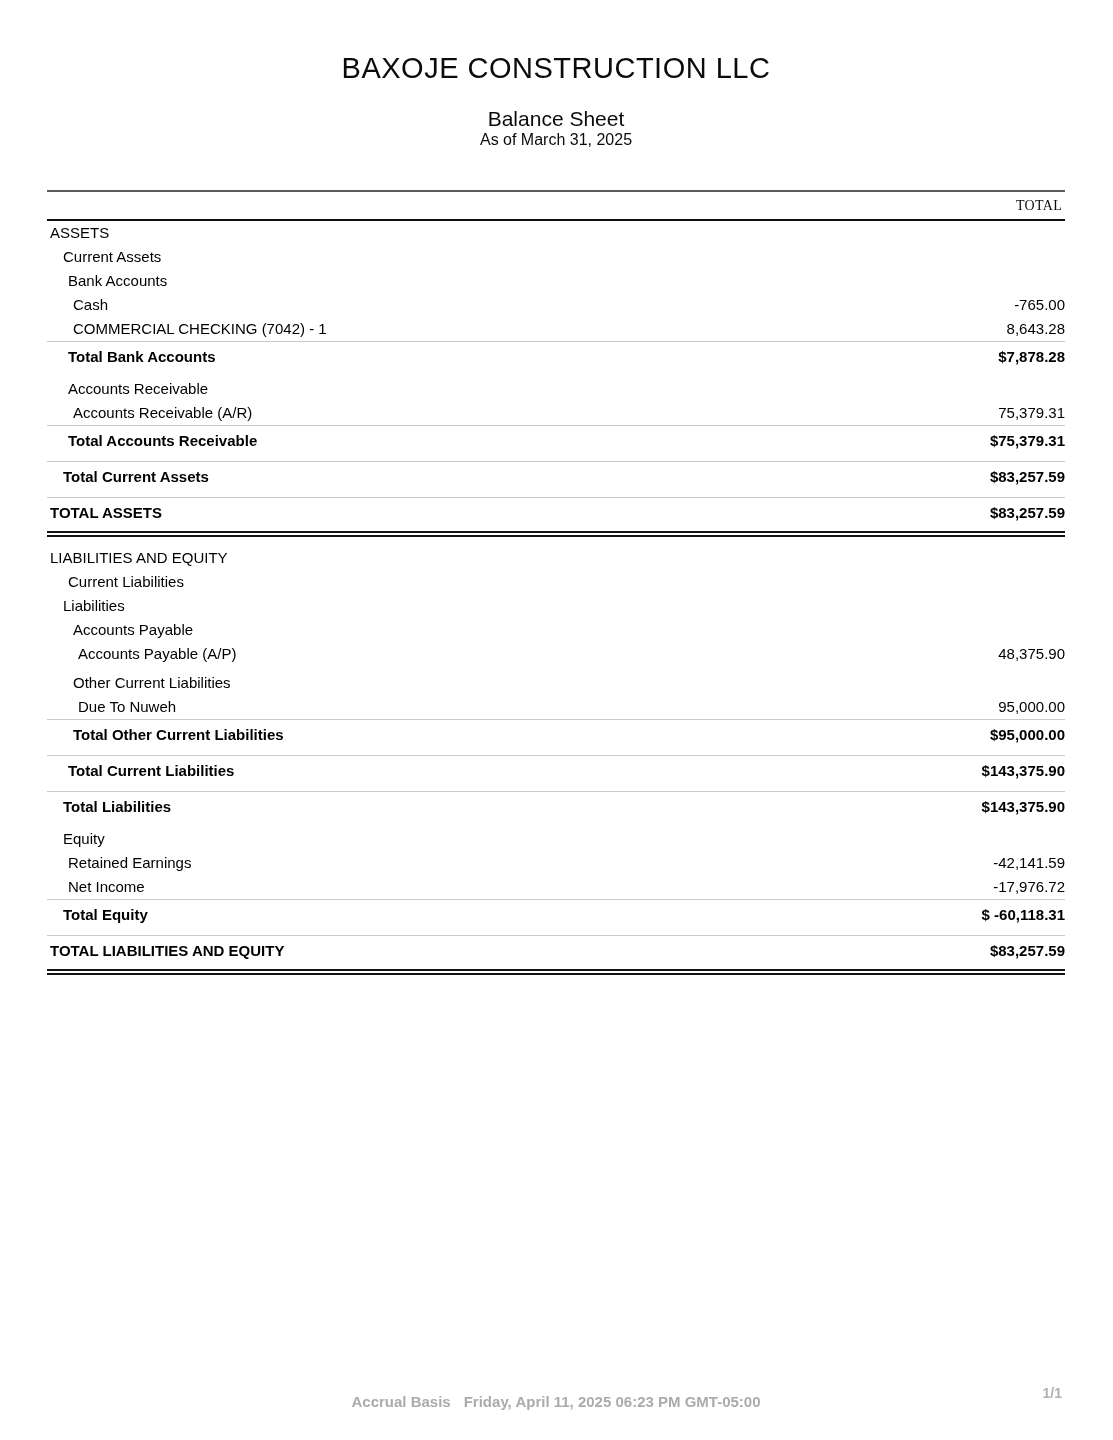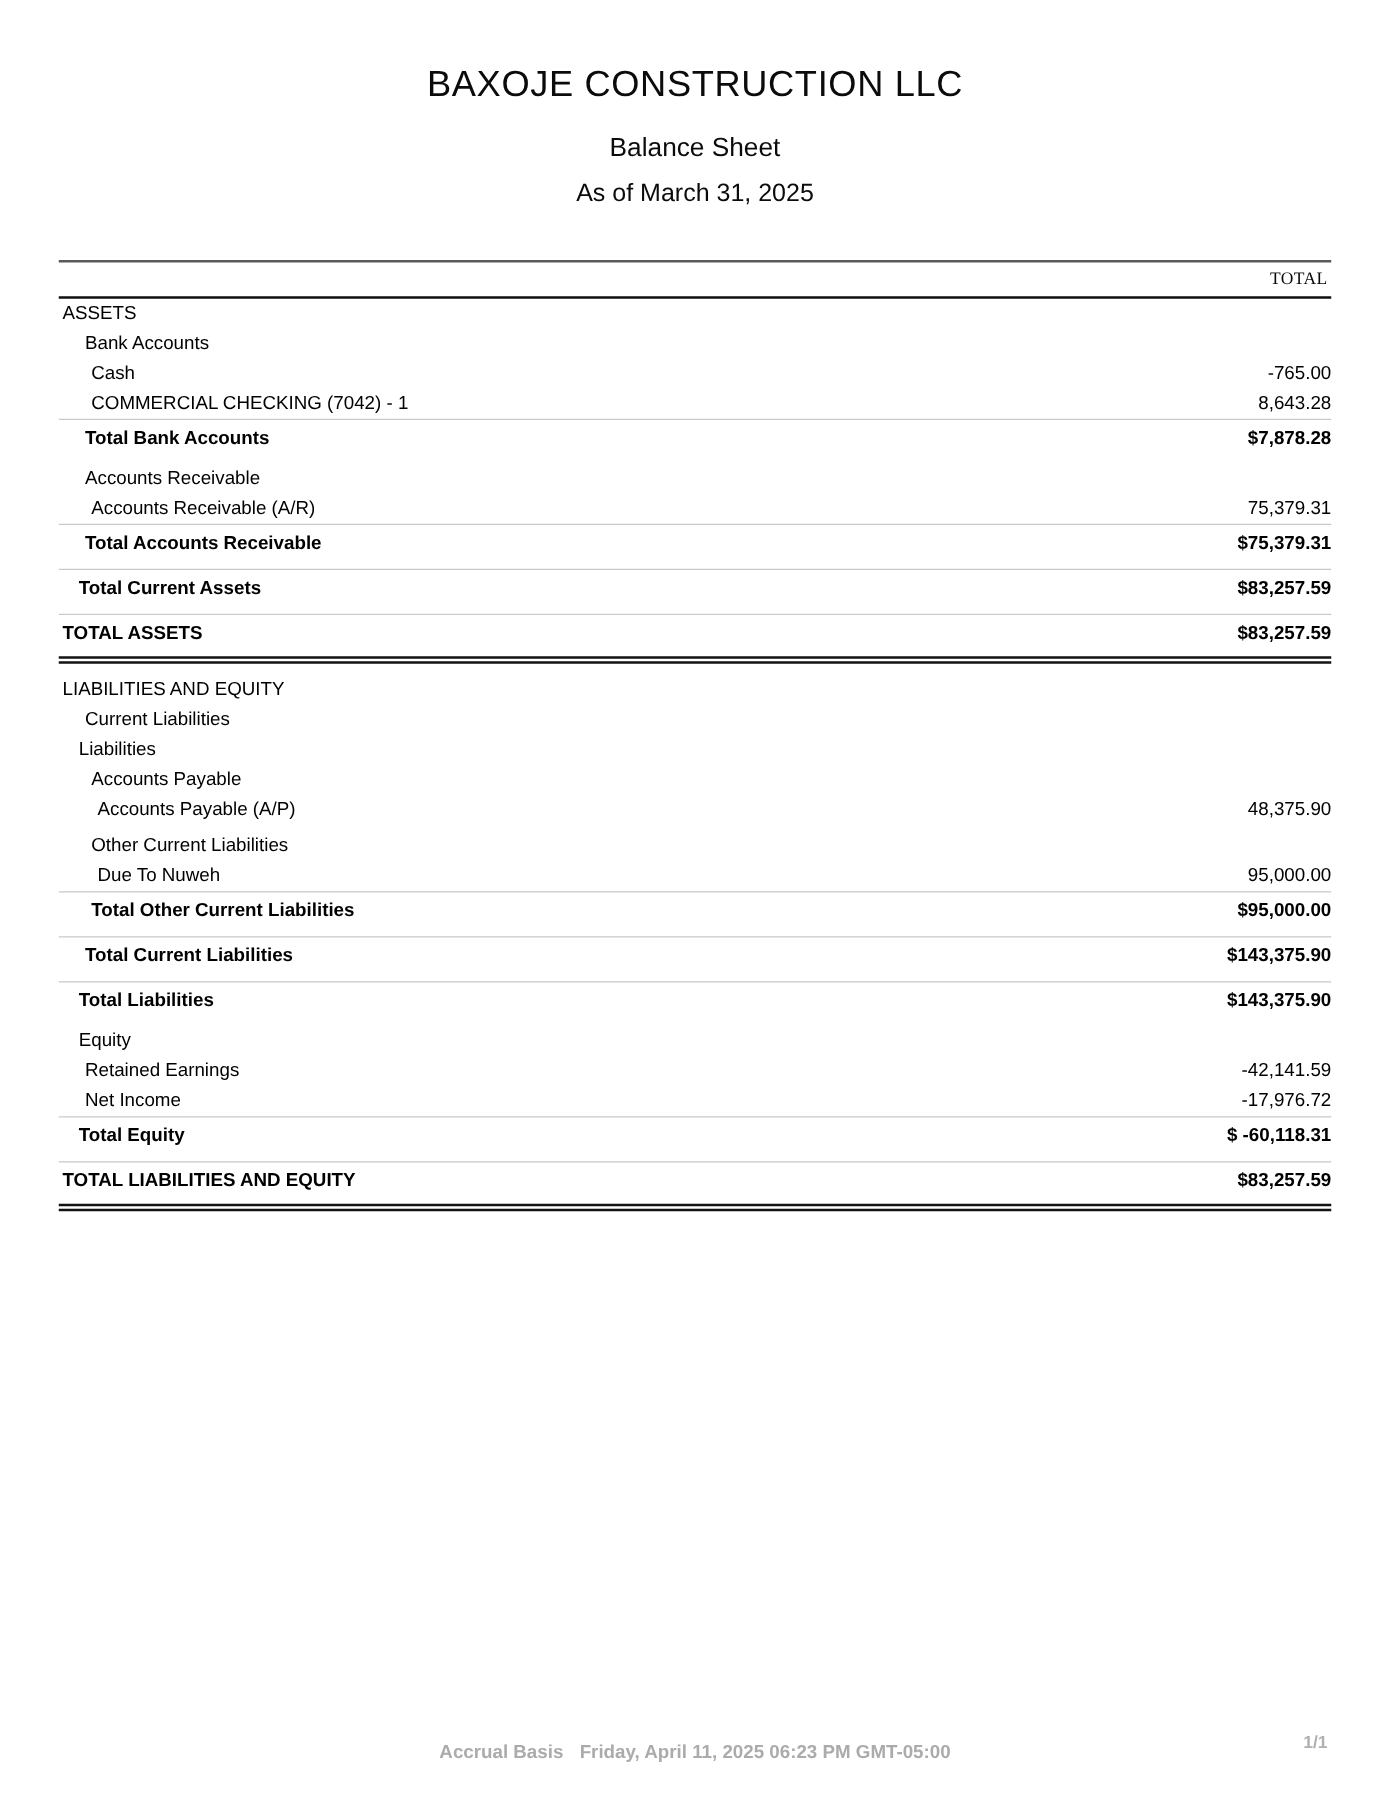--- a/index.html
+++ b/index.html
@@ -25,24 +25,23 @@
     font-size: 29px;
     font-weight: 400;
     letter-spacing: 0.5px;
     color: #0b0b0b;
     margin-bottom: 22px;
   }
   .report-title {
     font-size: 21px;
     font-weight: 400;
     color: #0b0b0b;
-    margin-bottom: 13px;
   }
   .report-date {
-    font-size: 20px;
+    font-size: 16px;
     font-weight: 400;
     color: #0b0b0b;
   }
 
   
   .bs-table { margin-top: 41px; font-size: 15px; }
   .table-head {
     display: flex;
     justify-content: flex-end;
     border-top: 2px solid #5a5a5a;
@@ -113,20 +112,24 @@
   <div class="bs-table">
     <div class="table-head">
       <span>TOTAL</span>
     </div>
     <div>
         <div class="row plain">
           <span class="label" style="padding-left: 3px;">ASSETS</span>
           <span class="value"></span>
         </div>
         <div class="row plain">
+          <span class="label" style="padding-left: 16px;">Current Assets</span>
+          <span class="value"></span>
+        </div>
+        <div class="row plain">
           <span class="label" style="padding-left: 21px;">Bank Accounts</span>
           <span class="value"></span>
         </div>
         <div class="row plain">
           <span class="label" style="padding-left: 26px;">Cash</span>
           <span class="value">-765.00</span>
         </div>
         <div class="row plain">
           <span class="label" style="padding-left: 26px;">COMMERCIAL CHECKING (7042) - 1</span>
           <span class="value">8,643.28</span>

